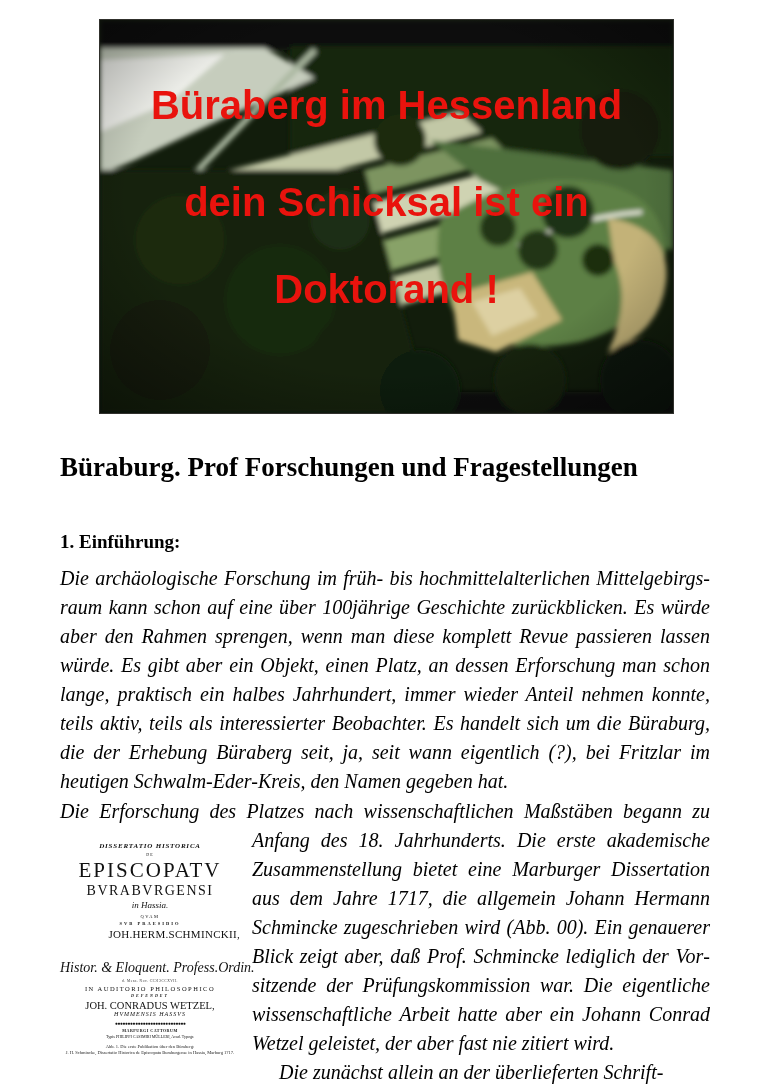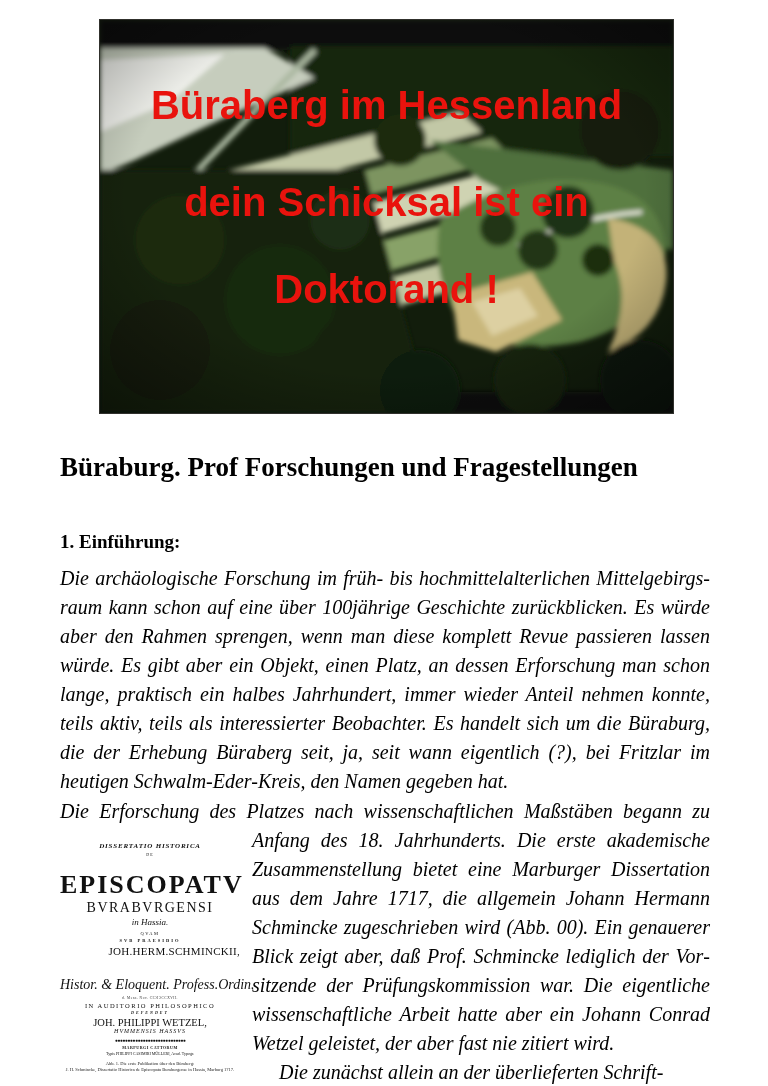--- a/index.html
+++ b/index.html
@@ -53,21 +53,21 @@
     float:left;
     width:180px;
     height:242px;
     margin:4px 12px 0 0;
     background:#ffffff;
   }
   .diss{ text-align:center; color:#111; padding-top:12px; }
   .diss div{white-space:nowrap;}
   .d-a{font-size:7px;font-style:italic;font-weight:bold;letter-spacing:.8px;}
   .d-b{font-size:4px;margin-top:2px;letter-spacing:1px;}
-  .d-c{font-size:26px;letter-spacing:2px;margin-top:13px;font-weight:bold;}
+  .d-c{font-size:21px;letter-spacing:2px;margin-top:1px;}
   .d-d{font-size:14px;letter-spacing:1.5px;}
   .d-e{font-size:9px;font-style:italic;margin-top:1px;}
   .d-f{font-size:4.5px;letter-spacing:1.5px;margin-top:4px;}
   .d-g{font-size:4.5px;letter-spacing:2px;margin-top:2px;font-weight:bold;}
   .d-h{font-size:11px;letter-spacing:.3px;margin-top:2px;text-align:right;}
   .d-i{font-size:14px;font-style:italic;margin-top:20px;}
   .d-j{font-size:3.5px;margin-top:3px;color:#333;letter-spacing:.5px;}
   .d-k{font-size:6.5px;letter-spacing:1.5px;margin-top:2px;}
   .d-l{font-size:4px;font-style:italic;letter-spacing:2px;margin-top:1px;font-weight:bold;}
   .d-m{font-size:10.5px;margin-top:2px;}
@@ -167,21 +167,21 @@
           <div class="d-c">EPISCOPATV</div>
           <div class="d-d">BVRABVRGENSI</div>
           <div class="d-e">in Hassia.</div>
           <div class="d-f">QVAM</div>
           <div class="d-g">SVB PRAESIDIO</div>
           <div class="d-h">JOH.HERM.SCHMINCKII,</div>
           <div class="d-i">Histor. &amp; Eloquent. Profess.Ordin.</div>
           <div class="d-j">d. Mens. Nov. CIƆIƆCCXVII.</div>
           <div class="d-k">IN AUDITORIO PHILOSOPHICO</div>
           <div class="d-l">DEFENDET</div>
-          <div class="d-m">JOH. PHILIPPI WETZEL,</div>
+          <div class="d-m">JOH. CONRADUS WETZEL,</div>
           <div class="d-n">HVMMENSIS HASSVS</div>
           <div class="d-o">●●●●●●●●●●●●●●●●●●●●●●●●●●●●</div>
           <div class="d-p">MARPURGI CATTORUM</div>
           <div class="d-q">Typis PHILIPPI CASIMIRI MÜLLERI, Acad. Typogr.</div>
         </div>
         <div class="inset-caption">
           <div>Abb. 1. Die erste Publikation über den Büraberg:</div>
           <div>J. H. Schmincke, Dissertatio Historica de Episcopatu Buraburgense in Hassia, Marburg 1717.</div>
         </div>
       </aside>

